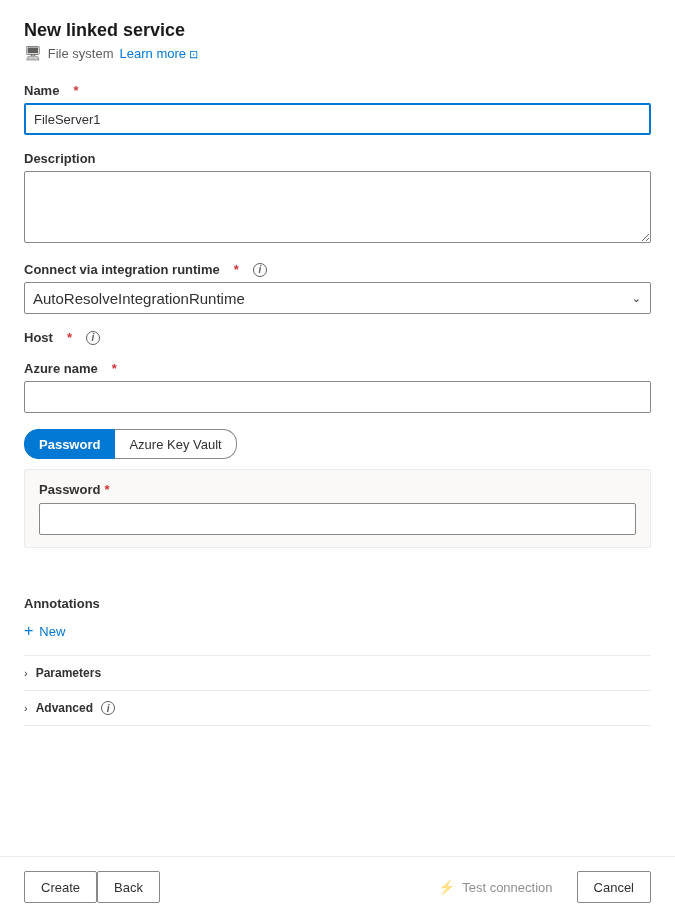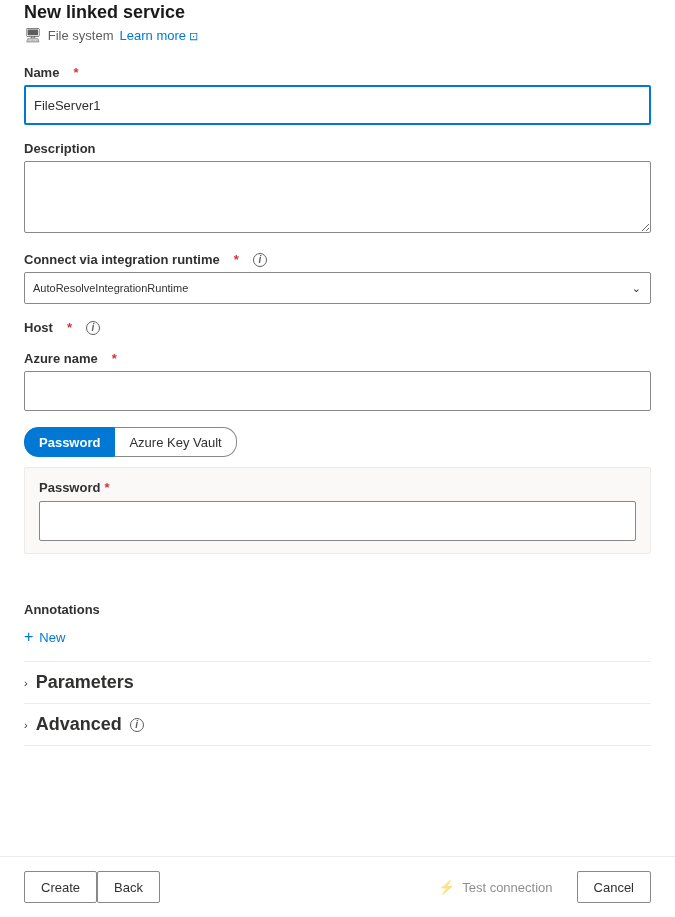--- a/index.html
+++ b/index.html
@@ -8,21 +8,21 @@
       font-size: 13px;
       color: #323130;
       background: #fff;
       width: 675px;
       min-height: 917px;
       display: flex;
       flex-direction: column;
     }
     .main-content {
       flex: 1;
-      padding: 2px 24px 20px 24px;
+      padding: 20px 24px 20px 24px;
     }
     .page-title {
       font-size: 18px;
       font-weight: 600;
       color: #1a1a1a;
       margin-bottom: 4px;
     }
     .subtitle-row {
       display: flex;
       align-items: center;
@@ -69,21 +69,21 @@
       border-radius: 50%;
       border: 1px solid #605e5c;
       font-size: 10px;
       color: #605e5c;
       cursor: help;
       font-style: italic;
       font-weight: 600;
     }
     .form-input {
       width: 100%;
-      height: 40px;
+      height: 32px;
       border: 1px solid #8a8886;
       border-radius: 2px;
       padding: 0 8px;
       font-size: 13px;
       color: #323130;
       outline: none;
       background: #fff;
     }
     .form-input.active-blue {
       border: 2px solid #0078d4;
@@ -102,21 +102,21 @@
     }
     .select-wrapper {
       position: relative;
     }
     .form-select {
       width: 100%;
       height: 32px;
       border: 1px solid #8a8886;
       border-radius: 2px;
       padding: 0 32px 0 8px;
-      font-size: 11px;
+      font-size: 15px;
       color: #323130;
       outline: none;
       background: #fff;
       appearance: none;
       cursor: pointer;
     }
     .select-chevron {
       position: absolute;
       right: 10px;
       top: 50%;
@@ -198,21 +198,21 @@
       padding: 10px 0;
       cursor: pointer;
       border-top: 1px solid #edebe9;
     }
     .collapsible-row:last-child { border-bottom: 1px solid #edebe9; }
     .chevron-right {
       font-size: 11px;
       color: #323130;
     }
     .collapsible-label {
-      font-size: 18px;
+      font-size: 12px;
       font-weight: 600;
     }
     .footer {
       border-top: 1px solid #edebe9;
       padding: 14px 24px;
       display: flex;
       align-items: center;
       justify-content: space-between;
       background: #fff;
     }

